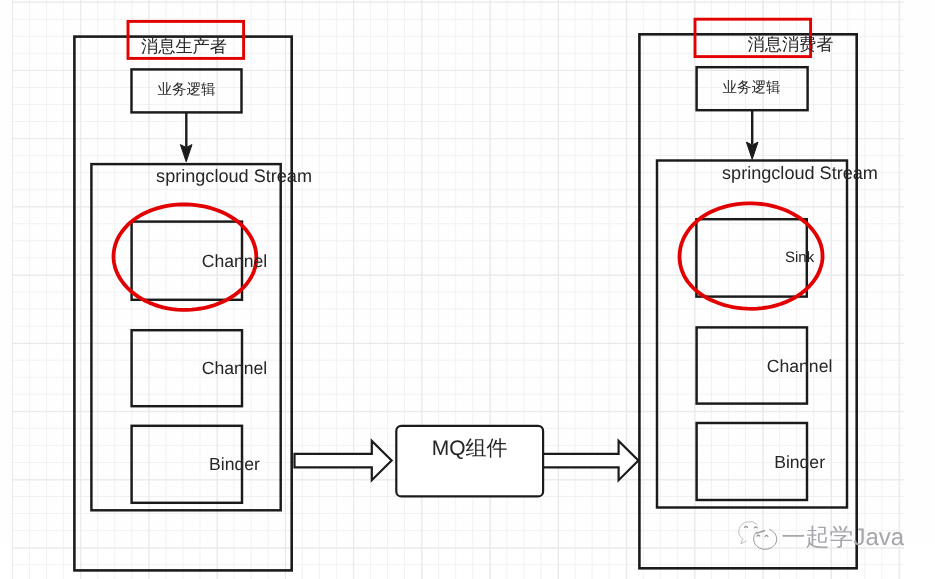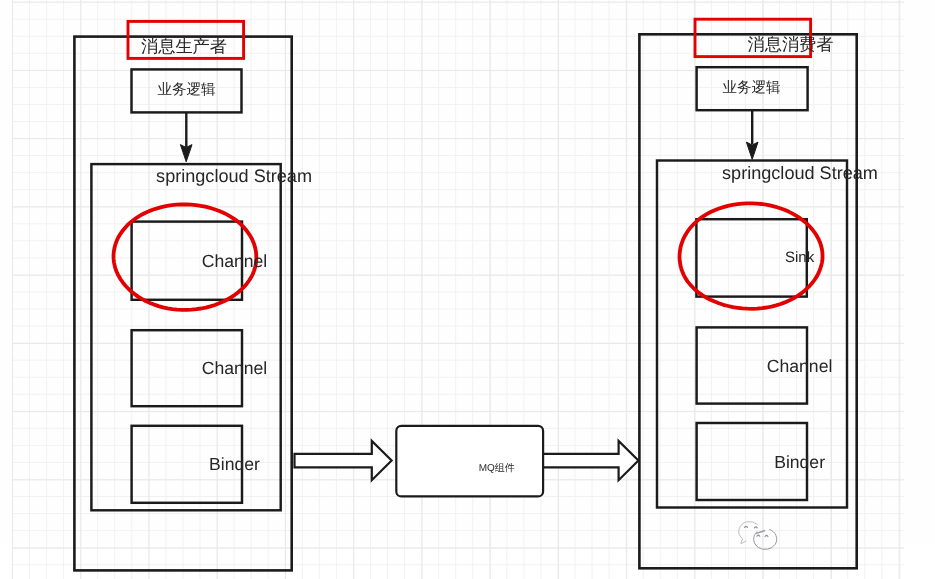--- a/index.html
+++ b/index.html
@@ -82,28 +82,29 @@
   <div class="lbl t-lat" style="left:131.5px;top:360px;width:110px;font-size:17.6px;">Channel</div>
   <div class="lbl t-lat" style="left:131.5px;top:456px;width:110px;font-size:17.6px;">Binder</div>
 
   <div class="lbl t-cjk" style="left:731px;top:36.4px;width:119px;font-size:17.2px;">消息消费者</div>
   <div class="lbl t-cjk" style="left:696.6px;top:81px;width:110px;font-size:14.5px;">业务逻辑</div>
   <div class="lbl t-lat" style="left:657px;top:163.5px;width:190px;font-size:18.1px;">springcloud Stream</div>
   <div class="lbl t-lat" style="left:696.6px;top:250px;width:110px;font-size:15px;">Sink</div>
   <div class="lbl t-lat" style="left:696.6px;top:358px;width:110px;font-size:17.6px;">Channel</div>
   <div class="lbl t-lat" style="left:696.6px;top:453.5px;width:110px;font-size:17.6px;">Binder</div>
 
-  <div class="lbl t-cjk" style="left:396.3px;top:464px;width:146.8px;font-size:10px;padding-left:27px;">MQ组件</div>
+  <div class="lbl t-cjk" style="left:396.3px;top:438px;width:146.8px;font-size:21px;">MQ组件</div>
 
   <svg class="layer" viewBox="0 0 935 579">
     <g fill="none" stroke="#9a9aa0" stroke-width="0.95" stroke-linecap="round" stroke-linejoin="round">
       <path stroke="#bcbcc2" d="M757.2 524.3 A10.6 9.2 0 0 0 739.4 528.4 A9.2 8.4 0 0 0 742.6 538.6 L740.8 543.8 L746.2 541.0"></path>
       <path d="M744.6 527.4 q1.4 -2.1 2.8 0" stroke-width="1.25" stroke="#93939a"></path>
       <path d="M754.4 527.8 q1.4 -2.1 2.8 0" stroke-width="1.25" stroke="#93939a"></path>
       <path stroke="#93939a" d="M756.8 531.8 A11.6 10.4 0 1 0 769.6 529.4"></path>
       <path fill="#9a9aa0" stroke="none" d="M755.6 533.1 L764.7 529.7 L765.4 531.3 L756.3 533.9 Z"></path>
       <path d="M756.9 536.2 q1.4 -2.1 2.8 0" stroke-width="1.25" stroke="#93939a"></path>
       <path d="M765.1 536.5 q1.4 -2.1 2.8 0" stroke-width="1.25" stroke="#93939a"></path>
     </g>
   </svg>
 
+  <div class="lbl watermark-text" style="left:781.5px;top:526px;">一起学Java</div>
 
 </div>
 
 </body></html>

